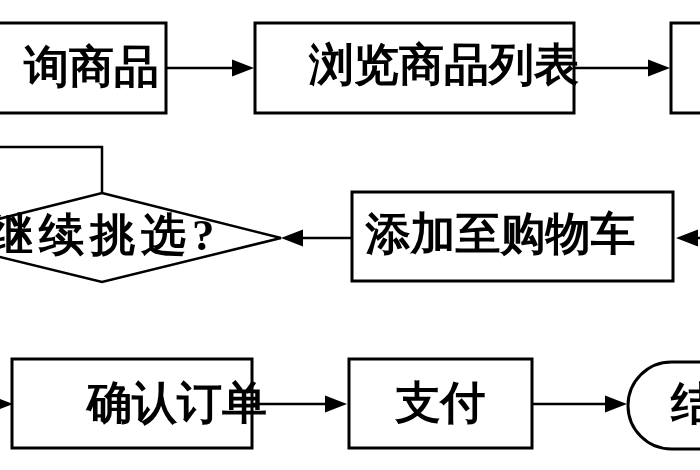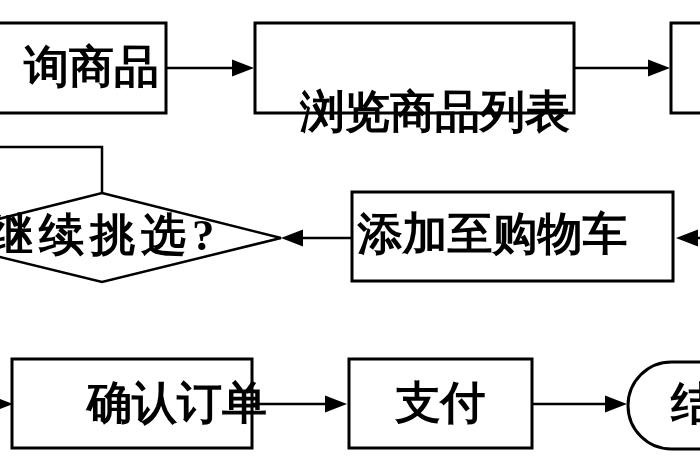--- a/index.html
+++ b/index.html
@@ -83,25 +83,25 @@
     </g>
 
     <g>
       <line x1="532" y1="404" x2="606" y2="404" stroke="#000000" stroke-width="2.5"></line>
       <polygon points="627,404 605,395.5 605,412.5" fill="#000000"></polygon>
     </g>
   </svg>
 
   <div class="label" style="left:24px; top:45px;">询商品</div>
 
-  <div class="label centered" style="left:246px; top:43px; width:378px;margin-top:47px;">浏览商品列表</div>
+  <div class="label centered" style="left:255px; top:43px; width:378px;">浏览商品列表</div>
 
   <div class="label" style="left:-12px; top:213px; letter-spacing:6px;">继续挑选?</div>
 
-  <div class="label centered" style="left:332px; top:212px; width:321px;">添加至购物车</div>
+  <div class="label centered" style="left:340px; top:212px; width:321px;">添加至购物车</div>
 
   <div class="label centered" style="left:12px; top:381px; width:240px;padding-left:45px;">确认订单</div>
 
   <div class="label centered" style="left:349px; top:381px; width:183px;">支付</div>
 
   <div class="label" style="left:671px; top:382px;">结</div>
 
 </div>
 
 </body></html>

